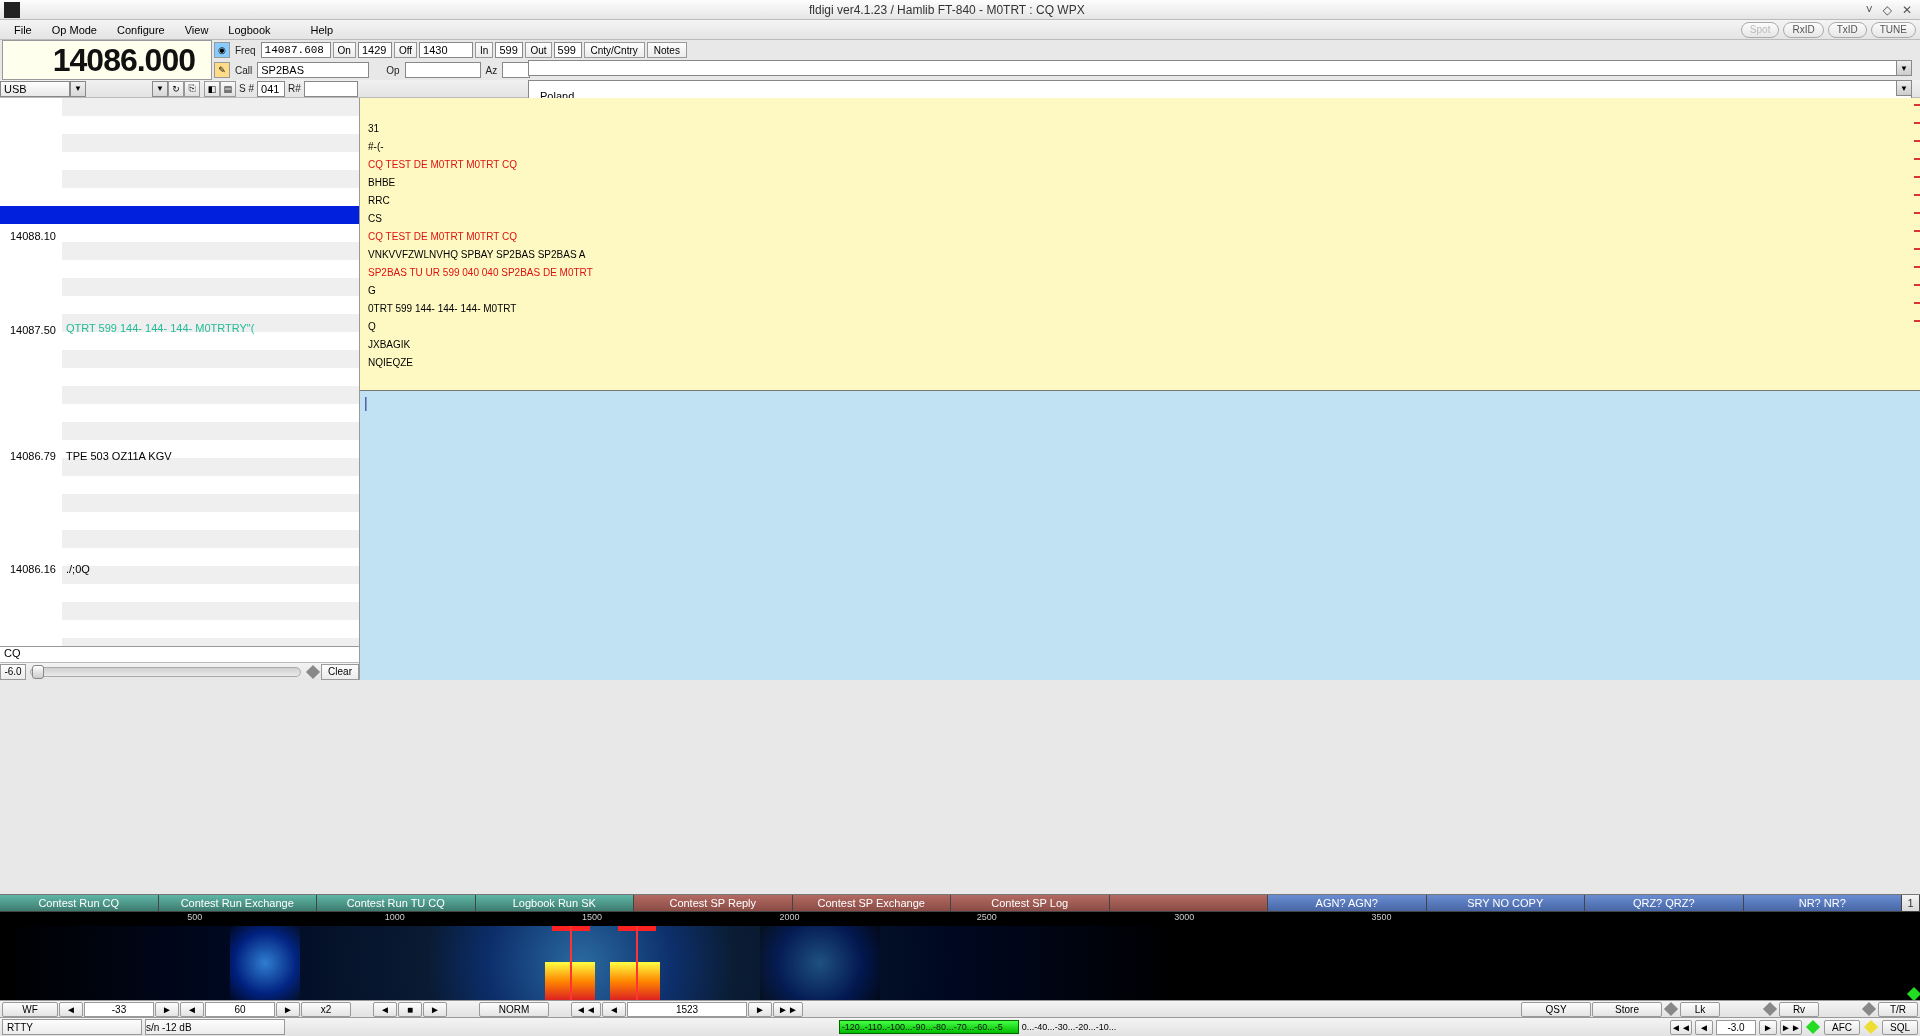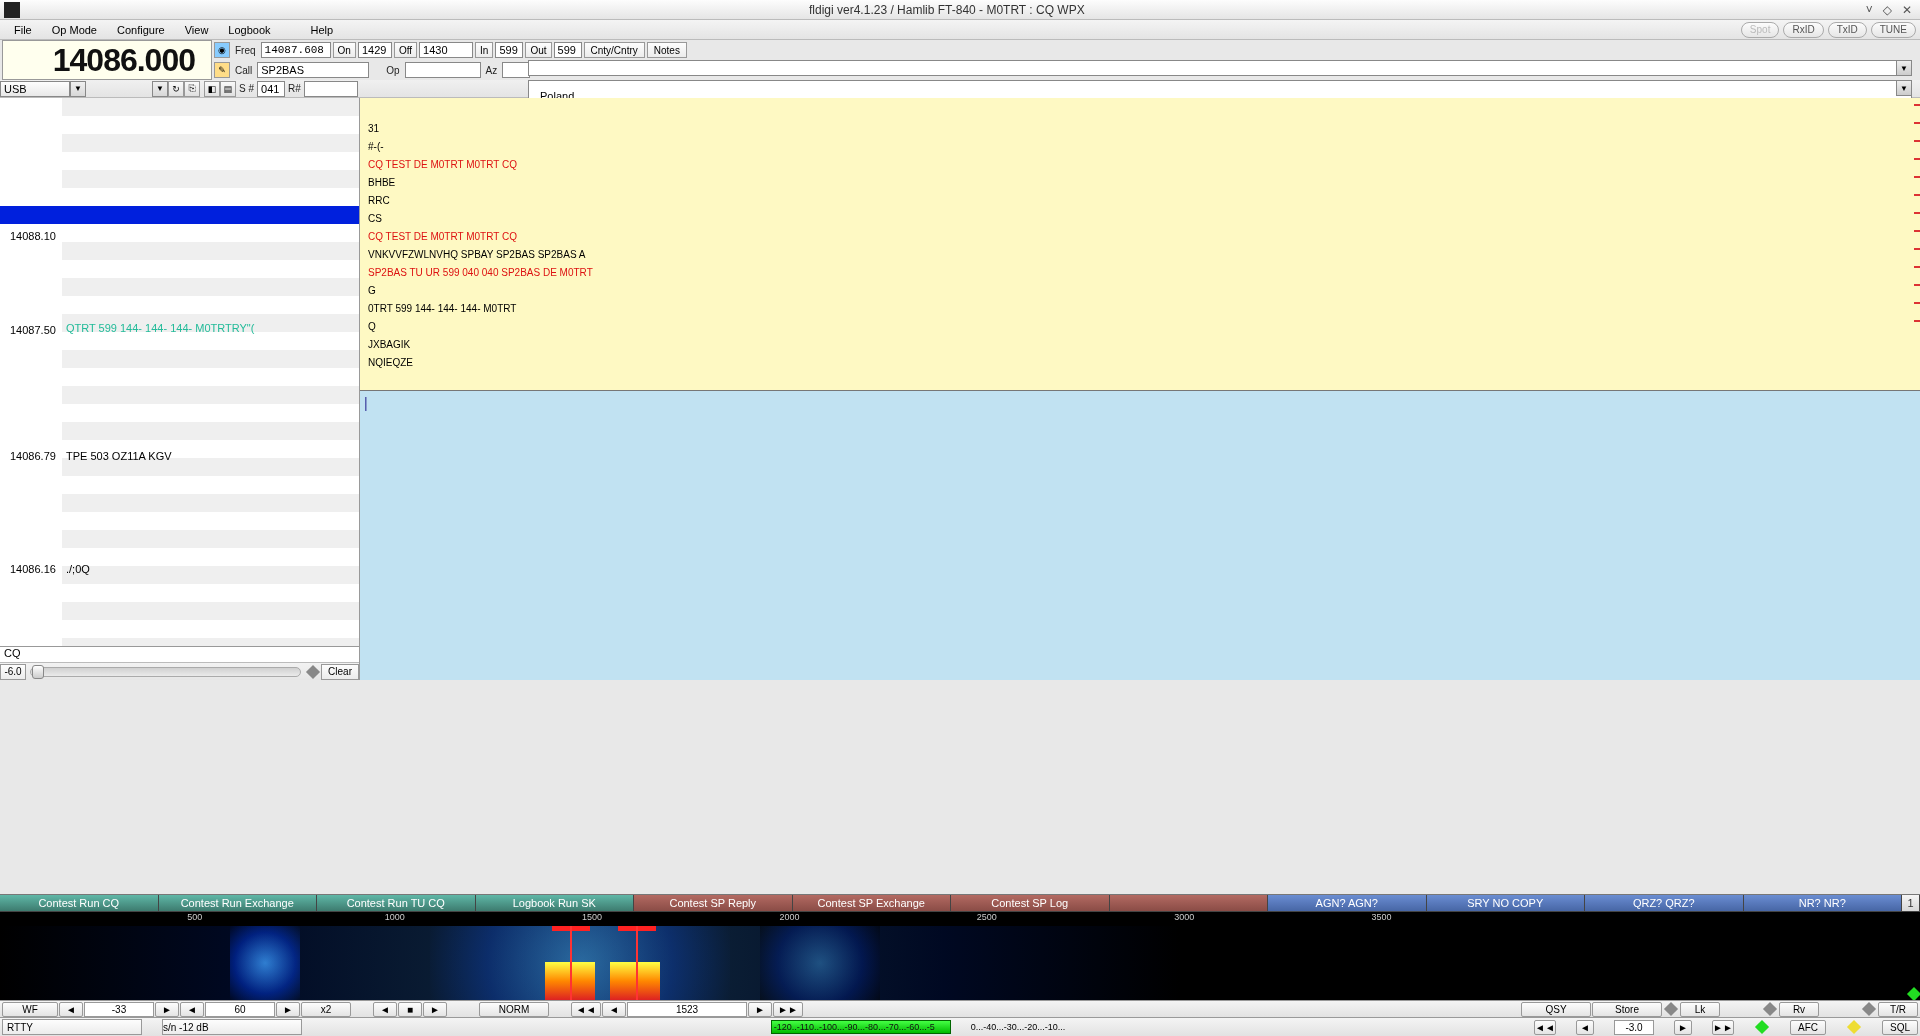--- a/index.html
+++ b/index.html
@@ -46,21 +46,21 @@
   .wfscale{height:14px;background:#000;color:#ccc;font-size:9px;position:relative}
   .wfscale span{position:absolute;top:0}
   .waterfall{height:74px;background:#000;position:relative;overflow:hidden}
   .wfband{position:absolute;top:0;bottom:0;background:radial-gradient(circle,#4af 0%,#028 60%,#000 100%);opacity:.9}
   .wfsig{position:absolute;top:36px;bottom:0;background:linear-gradient(#ff4,#f80,#d22)}
   .redmark{position:absolute;top:0;width:2px;background:#f33;height:100%}
   .redtop{position:absolute;top:0;height:5px;background:#f22}
   .ctrlbar{height:18px;background:linear-gradient(#f4f4f4,#e2e2e2);display:flex;align-items:center;border-top:1px solid #999;border-bottom:1px solid #999;gap:1px;padding:0 2px}
   .cbtn{background:linear-gradient(#fdfdfd,#e4e4e4);border:1px solid #999;height:15px;display:inline-flex;align-items:center;justify-content:center;font-size:10px;border-radius:2px}
   .cval{background:#fff;border:1px solid #999;height:15px;min-width:70px;display:inline-flex;align-items:center;justify-content:center;font-size:10px}
-  .statusbar{height:18px;background:linear-gradient(#f4f4f4,#e2e2e2);display:flex;align-items:center;gap:20px;padding:0 2px}
+  .statusbar{height:18px;background:linear-gradient(#f4f4f4,#e2e2e2);display:flex;align-items:center;gap:3px;padding:0 2px}
   .greenbar{height:14px;background:linear-gradient(#4f4,#0b0);border:1px solid #060;font-size:9px;display:flex;align-items:center;padding:0 2px;color:#111}
   .sliderthin{flex:1;height:10px;background:linear-gradient(#d0d0d0,#eaeaea);border:1px solid #aaa;border-radius:5px;position:relative;margin:0 4px}
   .sliderthin .thumb{position:absolute;width:12px;height:14px;background:linear-gradient(#fff,#ccc);border:1px solid #888;border-radius:3px;top:-3px}
   .diamond{width:10px;height:10px;transform:rotate(45deg);display:inline-block;margin:0 3px}
   .dgrey{background:#888}
   .dgreen{background:#2d2}
   .dyellow{background:#ed3}
   .bigdrop{position:absolute;top:60px;left:528px;right:8px;height:16px;background:#fff;border:1px solid #888}
   .bigdrop2{position:absolute;top:80px;left:528px;right:8px;height:32px;background:#fff;border:1px solid #888;display:flex;align-items:center;padding-left:11px;font-size:11px}
   .ddbtn{position:absolute;right:-1px;top:-1px;width:16px;height:16px;background:linear-gradient(#eee,#ccc);border:1px solid #888;display:flex;align-items:center;justify-content:center;font-size:8px}

